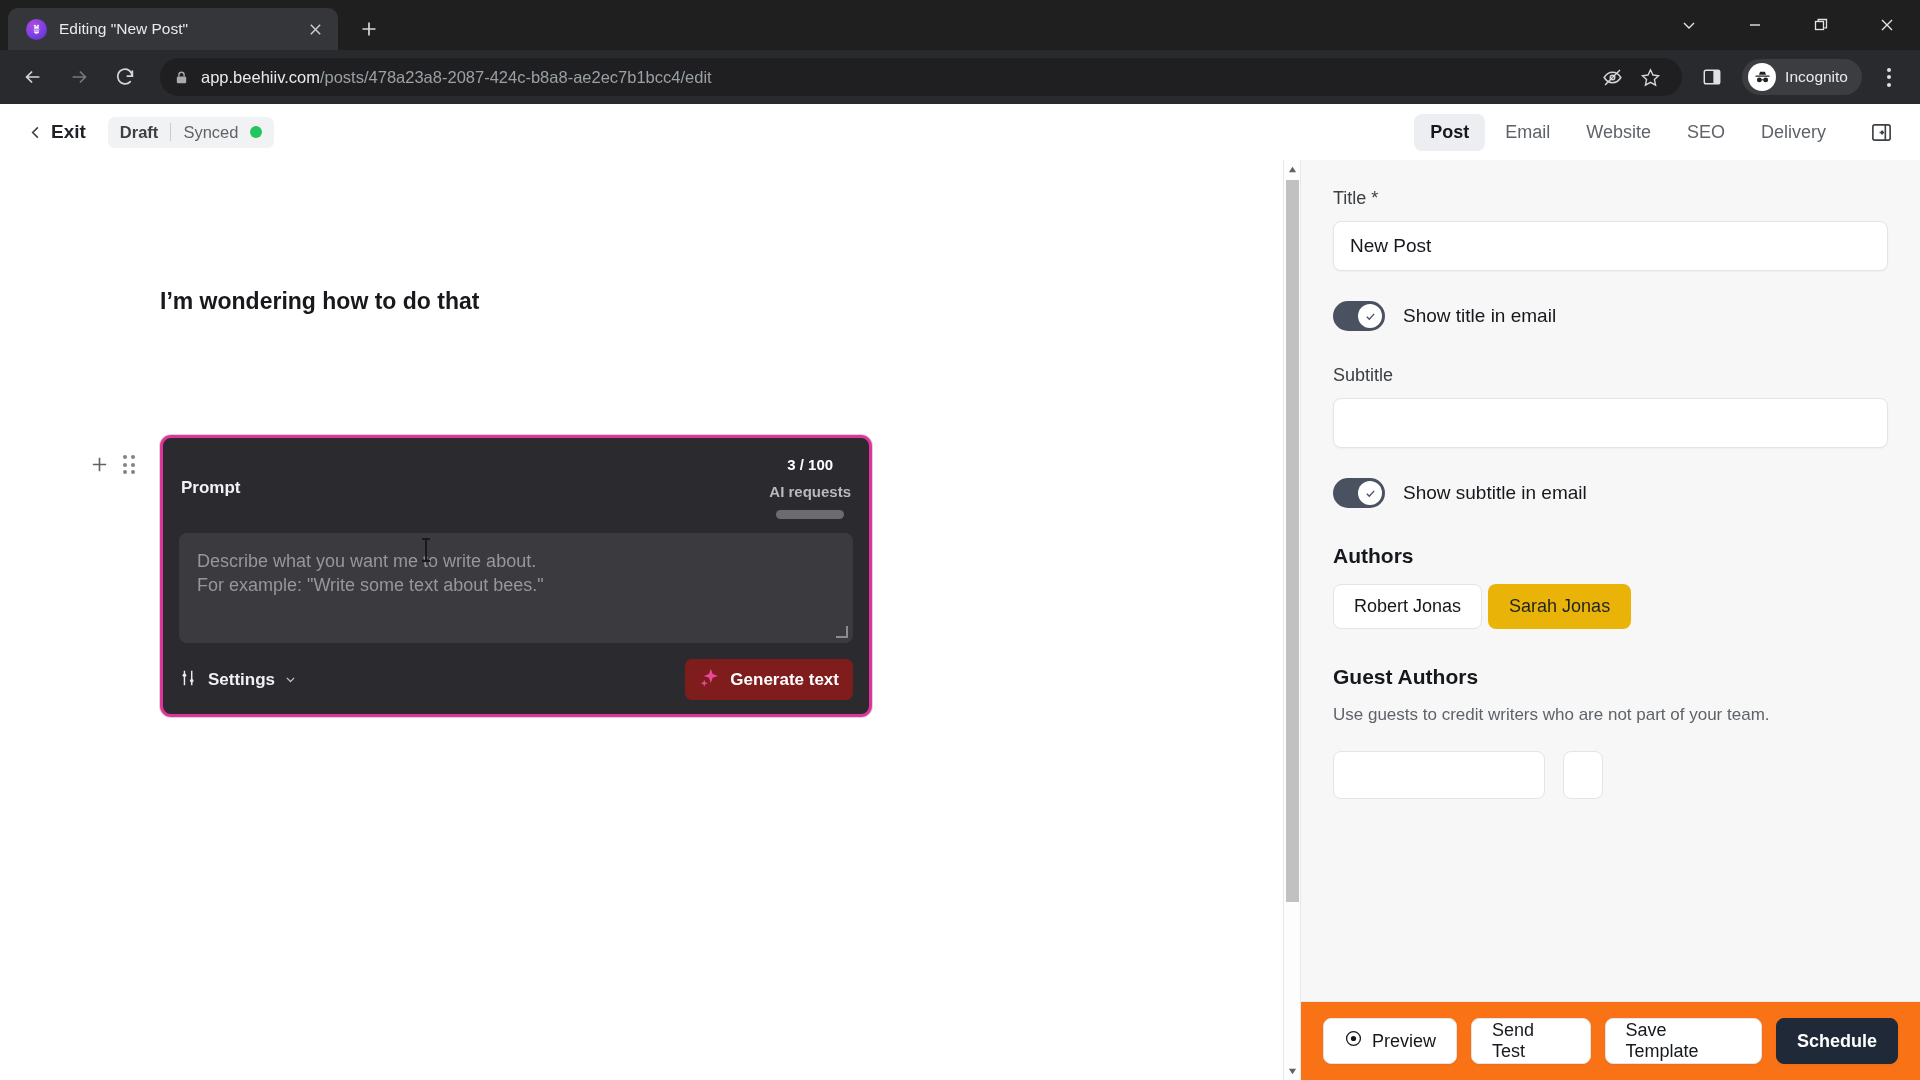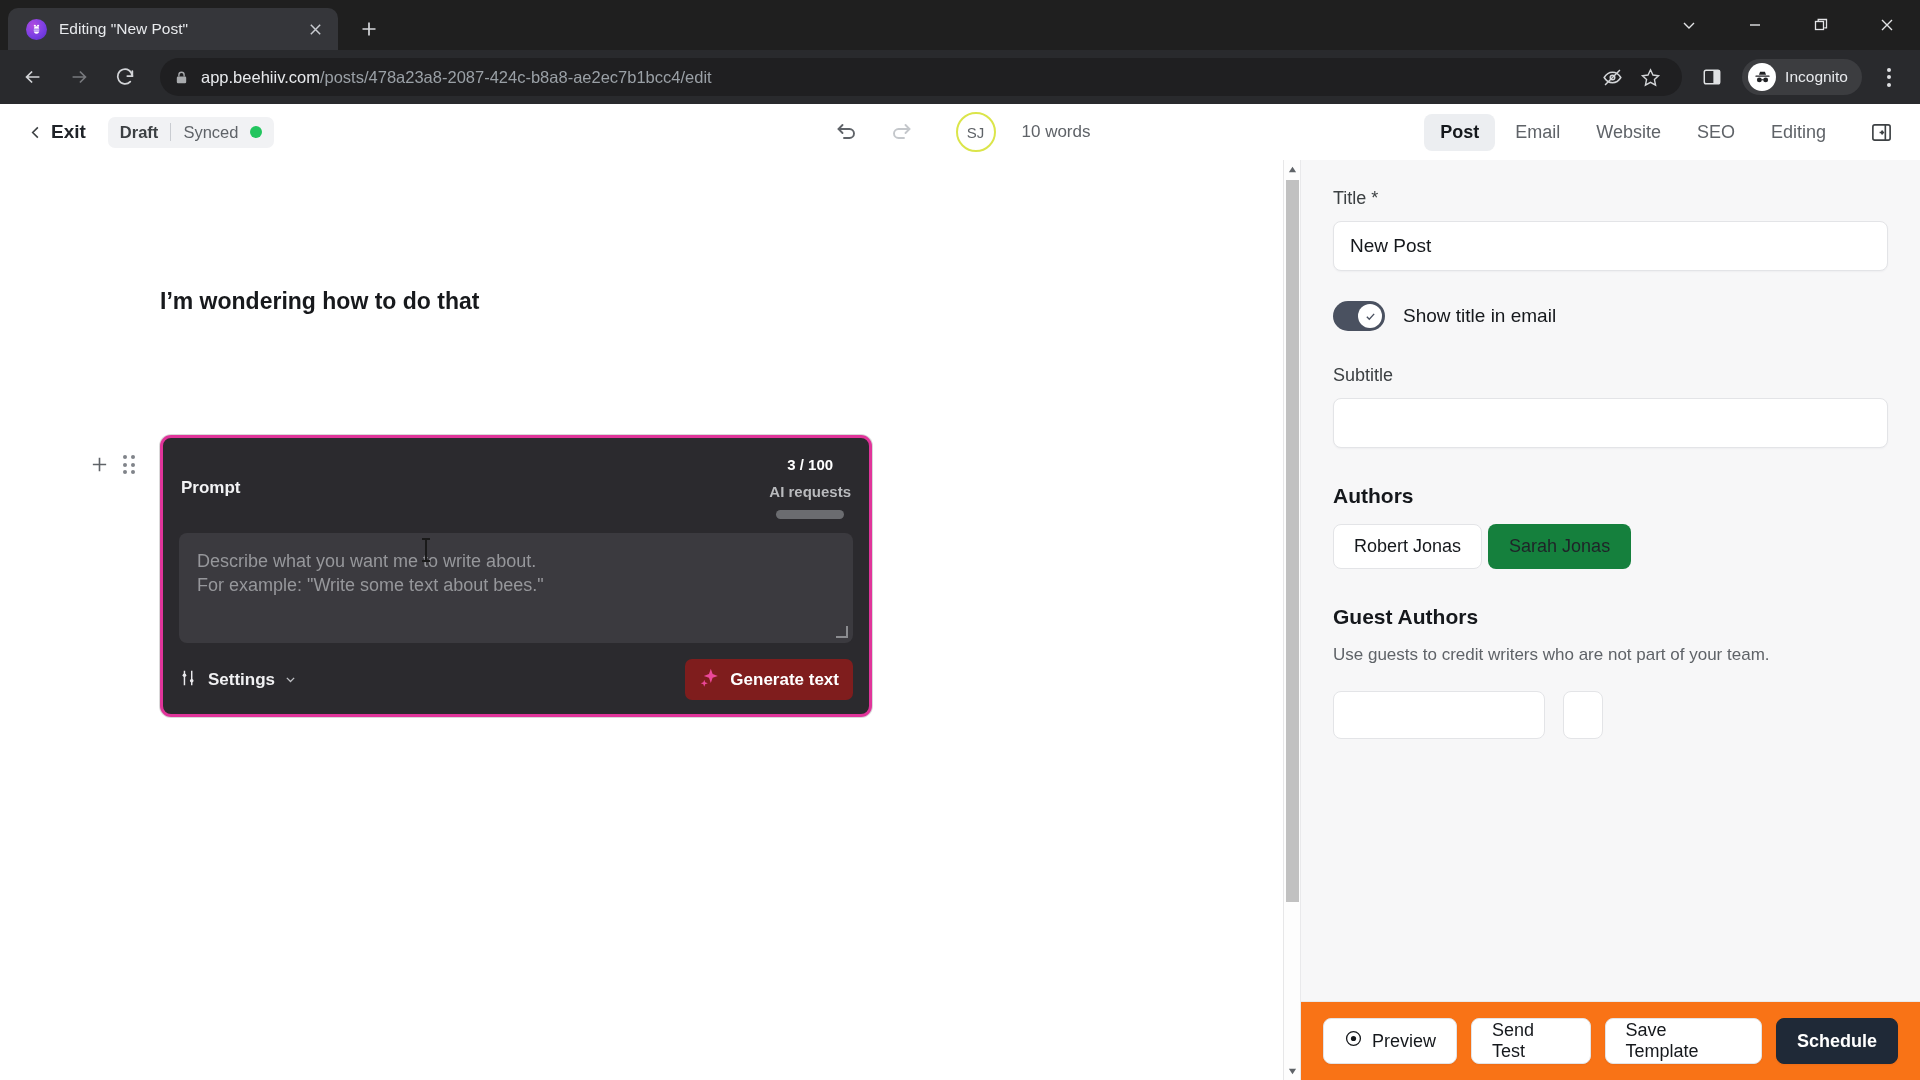--- a/index.html
+++ b/index.html
@@ -239,21 +239,21 @@
     width: 24px; height: 24px; border-radius: 50%; background: #ffffff;
     display: flex; align-items: center; justify-content: center;
   }
   .toggle-label { font-size: 19px; color: #15181c; }
   .section-head { font-size: 21px; font-weight: 700; color: #15181c; margin: 36px 0 16px; }
   .chips { display: flex; align-items: center; gap: 6px; }
   .chip {
     padding: 11px 20px; border-radius: 8px; font-size: 18px; color: #15181c;
     background: #ffffff; border: 1px solid #e3e4e7;
   }
-  .chip.hover { background: #15803d; border-color: transparent; color: #1f2328; }
+  .chip.hover { background: #eab308; border-color: transparent; color: #1f2328; }
   .section-desc { font-size: 17px; color: #5f6368; margin-top: 4px; }
   .ghost-row { display: flex; gap: 18px; margin-top: 26px; }
   .ghost-box {
     width: 212px; height: 48px; background: #ffffff; border: 1px solid #e3e4e7;
     border-radius: 8px;
   }
   .ghost-small { width: 40px; height: 48px; }
 
   .panel-foot {
     flex: none; border-top: 1px solid #e9e9eb; background: #f97316;
@@ -401,45 +401,27 @@
         </span>
         <span class="exit-label">Exit</span>
       </div>
       <div class="status-pill">
         <span class="status-draft">Draft</span>
         <span class="status-sep"></span>
         <span class="status-sync">Synced</span>
         <span class="status-dot"></span>
       </div>
 
-      <div class="header-center">
-        <span class="hicon undo">
-          <svg width="24" height="24" viewBox="0 0 24 24" stroke="currentColor" stroke-width="1.9" fill="none" stroke-linecap="round">
-              <path d="M4 9 h10.5a4.5 4.5 0 0 1 0 9H9"></path>
-              <path d="M7.5 5 L3.5 9 L7.5 13"></path>
-            </svg>
-        </span>
-        <span class="hicon redo">
-          <svg width="24" height="24" viewBox="0 0 24 24" stroke="currentColor" stroke-width="1.9" fill="none" stroke-linecap="round">
-              <path d="M20 9 H9.5a4.5 4.5 0 0 0 0 9H15"></path>
-              <path d="M16.5 5 L20.5 9 L16.5 13"></path>
-            </svg>
-        </span>
-        <span class="avatar-ring">
-          <span class="avatar-initials">SJ</span>
-        </span>
-        <span class="wordcount">10 words</span>
-      </div>
 
       <div class="tabs-right">
         <span class="ptab active">Post</span>
         <span class="ptab">Email</span>
         <span class="ptab">Website</span>
         <span class="ptab">SEO</span>
-        <span class="ptab">Editing</span>
+        <span class="ptab">Delivery</span>
         <span class="collapse-btn">
           <svg width="23" height="23" viewBox="0 0 24 24" stroke="currentColor" stroke-width="1.7" fill="none">
               <rect x="3" y="4" width="18" height="16" rx="2"></rect>
               <path d="M16 4 V20"></path>
               <path d="M10 12 H13.5 M12 10 L13.8 12 L12 14"></path>
             </svg>
         </span>
       </div>
     </div>
 
@@ -547,20 +529,30 @@
               </span>
             </span>
             <span class="toggle-label">Show title in email</span>
           </div>
 
           <div class="row-gap-lg">
             <div class="field-label">Subtitle</div>
             <div class="field-input"></div>
           </div>
 
+          <div class="toggle-row">
+            <span class="toggle">
+              <span class="toggle-knob">
+                <svg width="13" height="13" viewBox="0 0 16 16" stroke="#4a5160" stroke-width="1.7" fill="none">
+                    <path d="M3.5 8.4 L6.5 11.4 L12.5 4.8"></path>
+                  </svg>
+              </span>
+            </span>
+            <span class="toggle-label">Show subtitle in email</span>
+          </div>
 
           <div class="section-head">Authors</div>
           <div class="chips">
             <span class="chip">Robert Jonas</span>
             <span class="chip hover">Sarah Jonas</span>
           </div>
 
           <div class="section-head">Guest Authors</div>
           <div class="section-desc">Use guests to credit writers who are not part of your team.</div>
 

